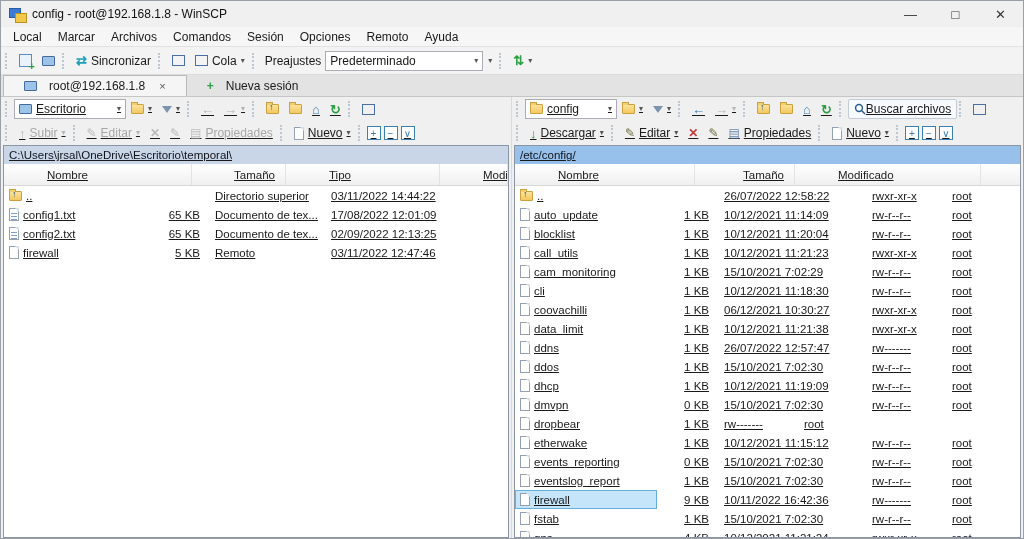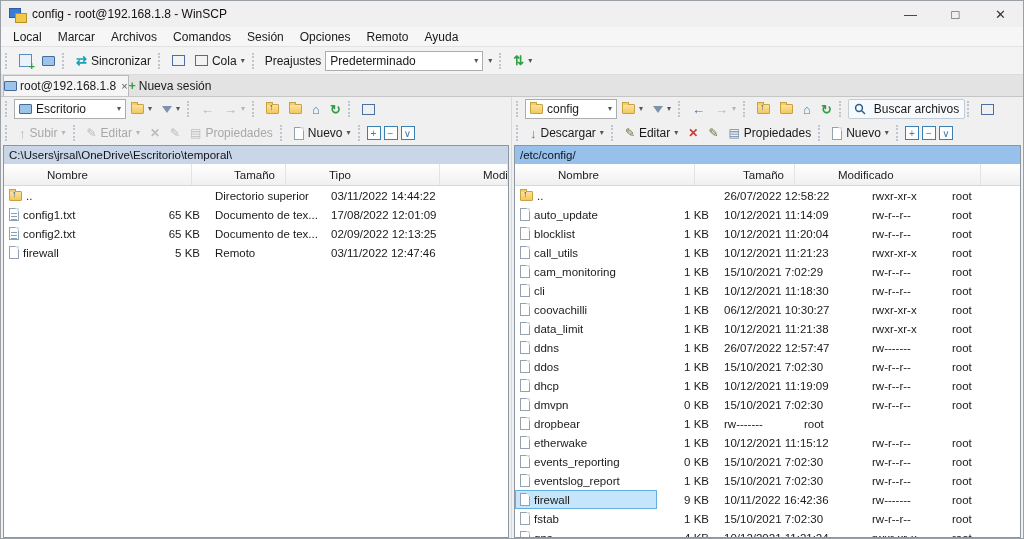--- a/index.html
+++ b/index.html
@@ -55,27 +55,27 @@
   .g-pencil.dis { color:#b8b8b8; }
   .g-up-dis { color:#b3b3b3; font-weight:bold; }
   .g-down-on { color:#2f9e44; font-weight:bold; }
   .g-props { color:#6a87a8; font-size:12px; }
   .g-props.dis { color:#bdbdbd; }
   .funnel { width:0; height:0; border-left:5px solid transparent; border-right:5px solid transparent; border-top:7px solid #7d93ad; display:inline-block; }
   .sq { width:14px; height:14px; border:1px solid #3c7fb1; color:#3c7fb1; display:flex; align-items:center; justify-content:center; font-size:10px; background:#fdfdfd; flex:none; }
 
   
   .tabsbar { height:22px; display:flex; align-items:flex-end; background:#e3e3e3; border-bottom:1px solid #c6c6c6; padding-left:2px; flex:none; }
-  .tab { height:21px; display:flex; align-items:center; gap:3px; padding:0 0; }
+  .tab { height:21px; display:flex; align-items:center; gap:12px; padding:0 20px; }
   .tab.active { background:#f5f5f5; border:1px solid #b9b9b9; border-bottom:none; }
   .tab-close { font-size:11px; color:#555; margin-left:2px; }
   .g-plus-green { color:#2f9e44; font-weight:bold; font-size:12px; }
 
   
-  .panels { flex:1; display:flex; overflow:hidden; }
+  .panels { flex:1; display:flex; overflow:hidden;text-decoration:underline; }
   .panel { width:512px; display:flex; flex-direction:column; background:#f0f0f0; overflow:hidden; }
   .panel.left { border-right:1px solid #dadada; }
   .ptb { height:24px; display:flex; align-items:center; padding:0 2px; flex:none; }
   .panel-box { flex:1; margin:0 2px; border:1px solid #8a96a3; display:flex; flex-direction:column; background:#fff; overflow:hidden; }
   .pathbar { height:18px; display:flex; align-items:center; padding:0 5px; font-size:11.5px; color:#10121a; flex:none; }
   .panel.left  .pathbar { background:#c9d6e8; }
   .panel.right .pathbar { background:#97c0ea; }
   .headers { height:22px; display:flex; background:linear-gradient(#ffffff,#f0f0f0); border-bottom:1px solid #d8d8d8; font-size:11.5px; color:#222; flex:none; }
   .hcell { display:flex; align-items:center; padding:0 5px; border-right:1px solid #e3e3e3; overflow:hidden; white-space:nowrap;margin-left:38px; }
   .flist { flex:1; background:#fff; overflow:hidden; font-size:11.5px; }
@@ -88,21 +88,21 @@
   .panel.left  [data-col="name"]        { width:150px; flex:none; }
   .panel.left  [data-col="size"]        { width:56px;  flex:none; padding-right:10px; }
   .panel.left  [data-col="type"]        { width:116px; flex:none; }
   .panel.left  [data-col="modified"]    { flex:1; }
   .panel.right [data-col="name"]        { width:142px; flex:none; }
   .panel.right [data-col="size"]        { width:62px;  flex:none; padding-right:10px; }
   .panel.right [data-col="modified"]    { width:148px; flex:none; }
   .panel.right [data-col="permissions"] { width:80px;  flex:none; }
   .panel.right [data-col="owner"]       { flex:1; }
 
-  .search-btn { display:flex; align-items:center; gap:8px; padding:2px 5px; border:1px solid #c3ccd6; background:#f7fafc; border-radius:2px; white-space:nowrap; }
+  .search-btn { display:flex; align-items:center; gap:0; padding:2px 5px; border:1px solid #c3ccd6; background:#f7fafc; border-radius:2px; white-space:nowrap; }
 </style>
 </head>
 <body>
 
 <div class="window">
 
   <div class="titlebar">
     <span class="app-icon"></span>
     <span class="title-text">config - root@192.168.1.8 - WinSCP</span>
     <div class="win-controls">

